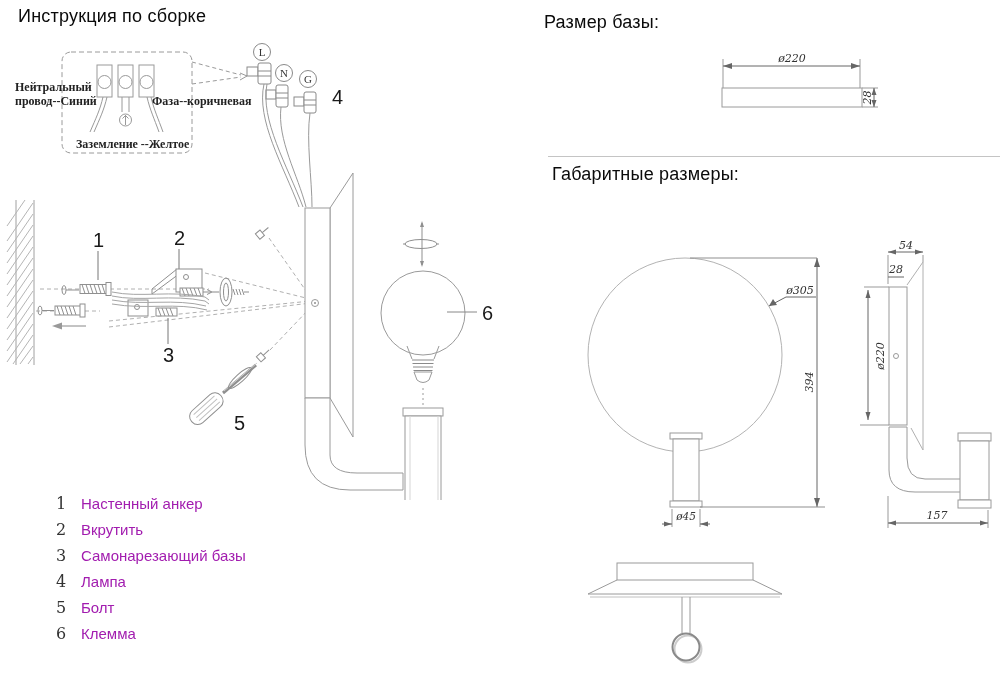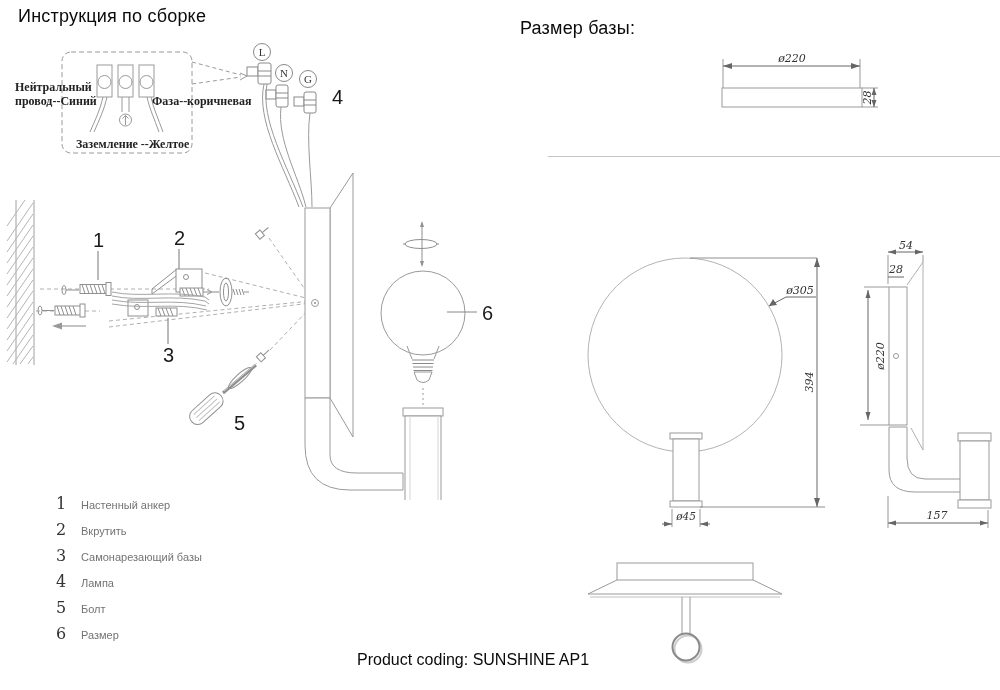--- a/index.html
+++ b/index.html
@@ -3,21 +3,21 @@
 <meta charset="utf-8">
 <style>
   html,body{margin:0;padding:0;background:#fff;}
   #page{position:relative;width:1000px;height:690px;background:#ffffff;overflow:hidden;
         font-family:"Liberation Sans",sans-serif;color:#111;}
   .abs{position:absolute;}
   .h1{font-size:18px;color:#0a0a0a;letter-spacing:0.2px;}
   .legend{left:53px;top:494px;}
   .legend-row{display:flex;align-items:baseline;height:26px;}
   .legend-num{width:16px;text-align:center;font-family:"DejaVu Serif",serif;font-size:16px;color:#333;}
-  .legend-label{margin-left:12px;font-size:11px;color:#737373;}
+  .legend-label{margin-left:12px;font-size:15px;color:#a21caf;}
   .divider{left:548px;top:156px;width:452px;height:1px;background:#c4c4c4;}
   .footer{left:357px;top:651px;font-size:16px;color:#0a0a0a;}
   svg text{font-family:"Liberation Serif",serif;}
   .dimtxt{font-family:"DejaVu Serif",serif;font-style:italic;font-size:11px;fill:#333;}
   .dimtxt-s{font-family:"DejaVu Serif",serif;font-style:italic;font-size:10.5px;fill:#333;}
   .callout{font-family:"Liberation Sans",sans-serif;font-size:20px;fill:#1a1a1a;}
   .wirelabel{font-family:"Liberation Serif",serif;font-weight:bold;font-size:12px;fill:#222;}
   .lng{font-family:"Liberation Serif",serif;font-size:11px;fill:#333;}
 </style>
 </head>
@@ -203,42 +203,43 @@
     <div class="legend-row">
         <span class="legend-num">4</span>
         <span class="legend-label">Лампа</span>
       </div>
     <div class="legend-row">
         <span class="legend-num">5</span>
         <span class="legend-label">Болт</span>
       </div>
     <div class="legend-row">
         <span class="legend-num">6</span>
-        <span class="legend-label">Размер</span>
+        <span class="legend-label">Клемма</span>
       </div>
   </div>
 
-  <div class="abs h1" style="left:520px;top:12px;margin-top:6px;">Размер базы:</div>
+  <div class="abs h1" style="left:544px;top:12px;">Размер базы:</div>
 
   <svg class="abs" style="left:700px;top:45px;" width="200" height="80" viewBox="0 0 200 80">
     <g stroke="#666" fill="none">
       <path d="M23,14 V43 M160,14 V43" stroke="#999"></path>
       <path d="M23,21 H160"></path>
       <path d="M23,21 L32,18 V24 Z M160,21 L151,18 V24 Z" fill="#666" stroke="none"></path>
       <rect x="22" y="43" width="140" height="19" stroke="#9a9a9a" fill="#fff"></rect>
       <path d="M162,43 H178 M162,62 H178" stroke="#999"></path>
       <path d="M174,43 V62"></path>
       <path d="M174,43 L171.5,50 H176.5 Z M174,62 L171.5,55 H176.5 Z" fill="#666" stroke="none"></path>
     </g>
     <text class="dimtxt" x="92" y="17" text-anchor="middle">ø220</text>
     <text class="dimtxt" text-anchor="middle" transform="rotate(-90 167.5 52.5)" x="167.5" y="56">28</text>
   </svg>
 
   <div class="abs divider"></div>
 
+  <div class="abs h1" style="left:552px;top:164px;">Габаритные размеры:</div>
 
   <svg class="abs" style="left:540px;top:200px;" width="460" height="465" viewBox="0 0 460 465">
 
     <g>
       <circle cx="145" cy="155" r="97" stroke="#b3b3b3" fill="none"></circle>
       <g stroke="#9a9a9a" fill="none">
         <rect x="130" y="233" width="32" height="6" fill="#fff"></rect>
         <rect x="133" y="239" width="26" height="62" fill="#fff"></rect>
         <rect x="130" y="301" width="32" height="6" fill="#fff"></rect>
       </g>
@@ -291,15 +292,14 @@
     <g stroke="#9a9a9a" fill="none">
       <rect x="77" y="363" width="136" height="17" fill="#fff"></rect>
       <path d="M77,380 L48,394 H242 L213,380"></path>
       <path d="M50,397 H240" stroke="#c0c0c0"></path>
       <path d="M142,397 V433 M150,397 V433"></path>
       <circle cx="148" cy="449" r="13.5" stroke="#cccccc" stroke-width="2"></circle>
       <circle cx="146" cy="447" r="13.5" stroke="#8a8a8a" stroke-width="2"></circle>
     </g>
   </svg>
 
-  <div class="abs footer">Product coding: SUNSHINE AP1</div>
 
 </div>
 
 </body></html>

